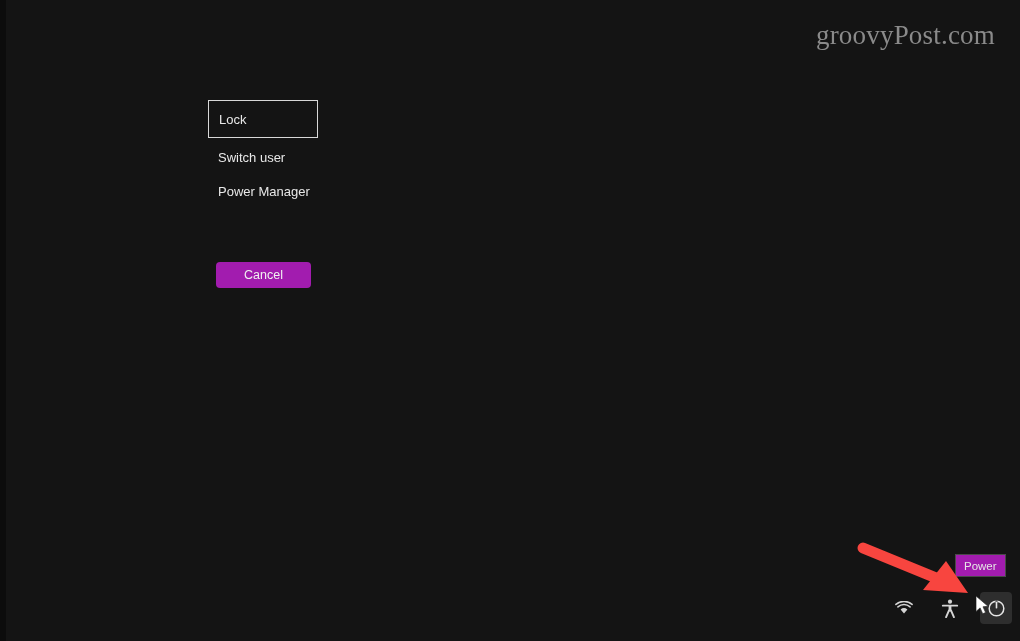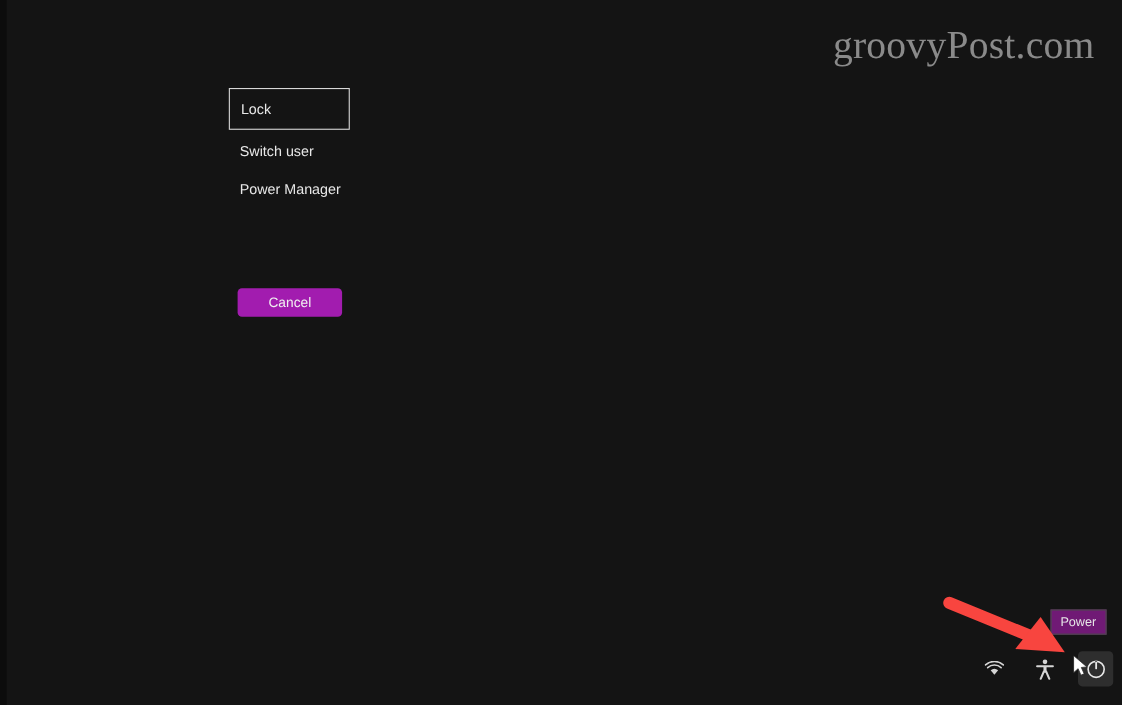--- a/index.html
+++ b/index.html
@@ -22,30 +22,30 @@
     left: 0; top: 0;
     width: 6px; height: 641px;
     background: #0c0c0c;
   }
   
   #watermark {
     position: absolute;
     right: 25px;
     top: 20px;
     font-family: "Liberation Serif", serif;
-    font-size: 36px;
+    font-size: 27px;
     color: #8a8a8a;
     letter-spacing: 0.2px;
     white-space: nowrap;
   }
   
   #options-menu {
     position: absolute;
     left: 208px;
-    top: 80px;
+    top: 100px;
     width: 112px;
   }
   .menu-item {
     color: #e8e8e8;
     font-size: 13px;
     line-height: 1;
     padding: 0;
     height: 34px;
     display: flex;
     align-items: center;
@@ -105,21 +105,21 @@
   }
   .tray-btn svg { display: block; }
 
   
   #power-tooltip {
     position: absolute;
     left: 955px;
     top: 554px;
     height: 23px;
     padding: 0 8px;
-    background: #701a75;
+    background: #a21caf;
     border: 1px solid #4a4a4a;
     color: #e6e6e6;
     font-size: 11.5px;
     display: flex;
     align-items: center;
     box-sizing: border-box;
   }
 
   
   #annotation-arrow {

